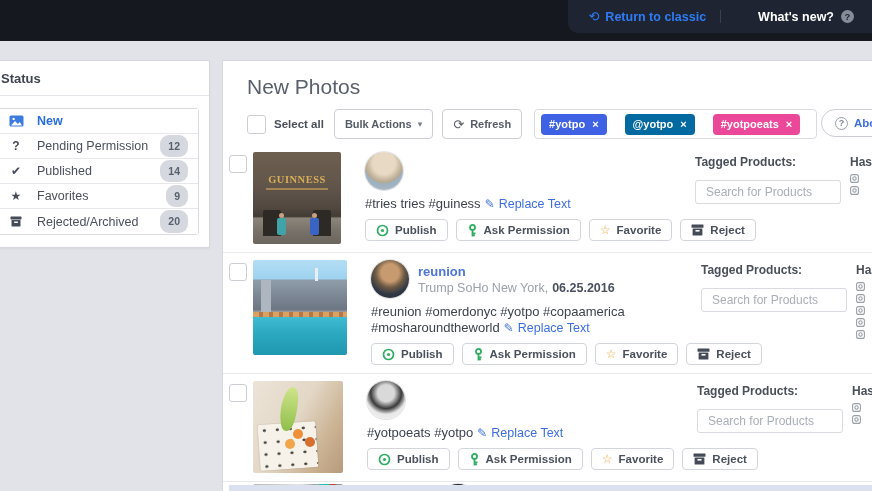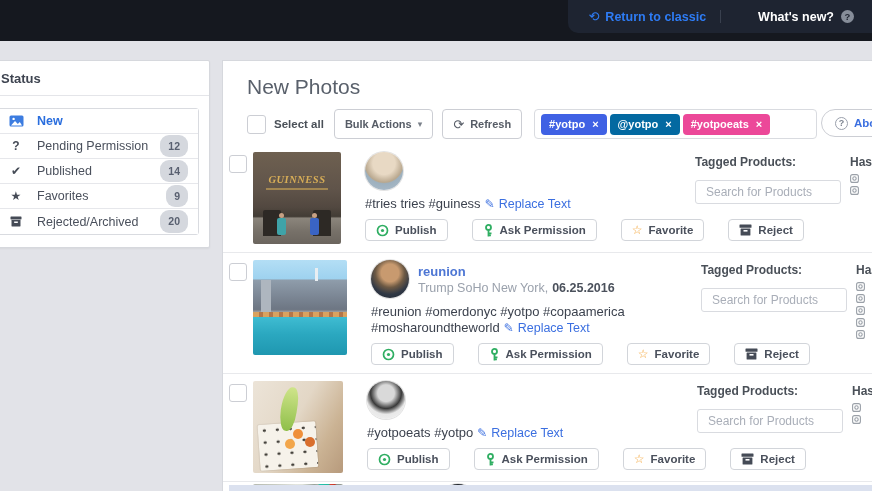--- a/index.html
+++ b/index.html
@@ -40,36 +40,36 @@
   .checkbox{width:19px;height:19px;background:#fff;border:1px solid #ccced4;border-radius:3px;
             display:inline-block;flex:none;cursor:pointer;}
   .sel-label{font-size:11.5px;font-weight:700;color:#4a5058;margin:0 10px 0 8px;white-space:nowrap;}
   .tbtn{display:flex;align-items:center;gap:6px;background:#fff;border:1px solid #ccced4;border-radius:4px;
         height:30px;padding:0 10px;font-size:11px;font-weight:700;color:#565c66;cursor:pointer;
         font-family:inherit;white-space:nowrap;}
   .caret{font-size:9px;color:#7a808a;}
   .refresh-glyph{font-size:13px;color:#565c66;font-weight:400;}
   .ml9{margin-left:9px;}
   .chipbox{margin-left:12px;flex:1;margin-right:74px;height:30px;border:1px solid #d9dbe0;border-radius:4px;
-           display:flex;align-items:center;gap:3px;padding:0 6px;background:#fff;overflow:hidden;}
+           display:flex;align-items:center;gap:18px;padding:0 6px;background:#fff;overflow:hidden;}
   .chip{display:flex;align-items:center;gap:7px;color:#fff;font-size:11px;font-weight:700;
         border-radius:4px;padding:5px 8px;line-height:1;white-space:nowrap;}
   .chip .x{font-size:11px;font-weight:700;cursor:pointer;}
   .about{position:absolute;left:598px;top:48px;display:flex;align-items:center;gap:6px;
          border:1px solid #ccced4;border-radius:15px;height:28px;padding:0 13px;background:#fff;
          color:#3b6fe0;font-size:11.5px;font-weight:700;white-space:nowrap;cursor:pointer;}
   .about-q{width:13px;height:13px;border-radius:50%;border:1px solid #9aa0ac;color:#7d8490;
            font-size:9px;font-weight:700;display:flex;align-items:center;justify-content:center;flex:none;}
 
   
   .cards{margin-top:6px;}
   .card{display:flex;align-items:flex-start;padding:7px 0 8px 6px;position:relative;}
   .card + .card{border-top:1px solid #e8e9ec;}
   .card .checkbox{width:18px;height:18px;margin-top:3px;}
-  .photo{margin-left:6px;margin-right:24px;border-radius:2px;position:relative;overflow:hidden;flex:none;cursor:pointer;font-style:italic;}
+  .photo{margin-left:6px;margin-right:24px;border-radius:2px;position:relative;overflow:hidden;flex:none;cursor:pointer;}
 
   .photo-1{width:88px;height:92px;background:linear-gradient(180deg,#6e6050 0%,#60544a 40%,#524840 60%,#423c35 70%,#8b857c 72%,#777169 86%,#6b655e 100%);}
   .g-sign{margin-top:22px;text-align:center;font-family:"Liberation Serif","DejaVu Serif",serif;
           font-size:10.5px;font-weight:700;color:#d8ae57;letter-spacing:.5px;}
   .g-sign::after{content:"";display:block;margin:3px auto 0;width:62px;height:2px;background:rgba(216,174,87,.55);}
   .gd{position:absolute;bottom:8px;width:18px;height:26px;background:#2d2925;border-radius:2px 2px 0 0;}
   .gd1{left:10px;} .gd2{right:10px;}
   .gf{position:absolute;bottom:9px;width:9px;height:17px;border-radius:2px;}
   .gf::before{content:"";position:absolute;top:-5px;left:2px;width:5px;height:5px;border-radius:50%;background:#c7a184;}
   .gf1{left:24px;background:#3fa3a8;} .gf2{left:57px;background:#3a64c4;}
@@ -99,21 +99,21 @@
   .av-3{background:radial-gradient(circle at 50% 32%,#d9d9d9 0 26%,#3a3a3a 48%,#e8e8e8 66%,#f4f4f4 100%);}
   .av-4{background:#23282e;}
   .av-offset{margin-left:72px;}
   .nameblock{margin-left:9px;}
   .username{font-size:13px;font-weight:700;color:#4d76d4;cursor:pointer;}
   .meta{font-size:12.5px;color:#9aa1ac;margin-top:2px;}
   .meta .date{color:#4b515c;font-weight:700;margin-left:4px;}
   .caption{margin-top:6px;font-size:13px;color:#3c424e;line-height:16px;}
   .replace{color:#3b6fe0;font-size:12.5px;cursor:pointer;white-space:nowrap;margin-left:4px;display:inline-flex;gap:4px;align-items:center;}
   .pencil{font-size:12px;}
-  .actions{display:flex;gap:24px;margin-top:7px;}
+  .actions{display:flex;gap:8px;margin-top:7px;}
   .abtn{display:flex;align-items:center;gap:6px;background:#fff;border:1px solid #d2d5da;border-radius:4px;
         height:22px;padding:0 10px;font-size:11.5px;font-weight:700;color:#4a505c;cursor:pointer;
         font-family:inherit;white-space:nowrap;}
   .staro{color:#f3a63b;font-size:12px;font-weight:400;}
 
   .col-products{width:150px;margin-left:25px;flex:none;padding-top:3px;}
   .tp-label{font-size:12px;font-weight:700;color:#4a5058;white-space:nowrap;}
   .tp-input{margin-top:11px;width:146px;height:24px;border:1px solid #d9dbe0;border-radius:3px;
             font-size:12px;color:#555;padding:0 10px;font-family:inherit;background:#fff;}
   .tp-input::placeholder{color:#a9aeb8;}

